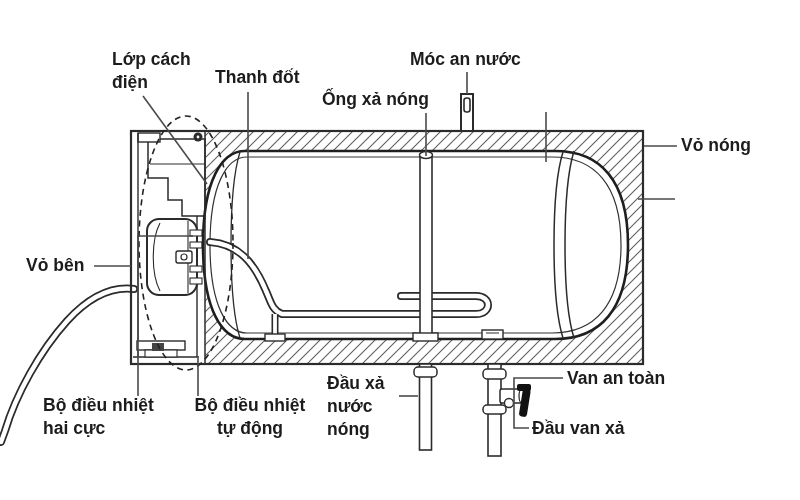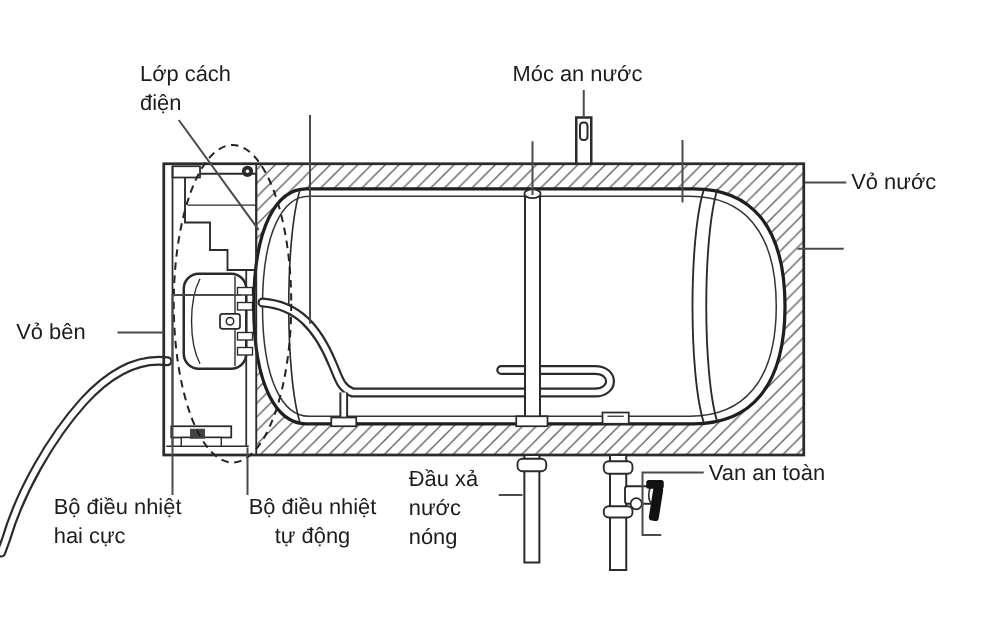--- a/index.html
+++ b/index.html
@@ -1,19 +1,19 @@
 <!DOCTYPE html>
 <html><head>
 <meta charset="utf-8">
 <style>
   html,body{margin:0;padding:0;background:#fff;}
   #stage{position:relative;width:800px;height:500px;background:#fff;overflow:hidden;
          font-family:"Liberation Sans","DejaVu Sans",sans-serif;}
   #diagram-svg{position:absolute;left:0;top:0;}
-  .lbl{position:absolute;font-weight:400;font-size:17.5px;line-height:23px;
+  .lbl{position:absolute;font-weight:700;font-size:17.5px;line-height:23px;
        color:#1c1c1c;white-space:pre-line;letter-spacing:0;}
   .ctr{text-align:center;}
 </style>
 </head>
 <body>
 
 <div id="stage">
 
 <svg id="diagram-svg" width="800" height="500" viewBox="0 0 800 500">
   <defs>
@@ -138,25 +138,28 @@
     <line x1="94" y1="266" x2="131" y2="266"></line>
     <path d="M138,396 V236 H193"></path>
     <path d="M198,396 V358"></path>
     <line x1="399" y1="396" x2="418" y2="396"></line>
     <path d="M563,378 H514 V428 H529"></path>
   </g>
 </svg>
 
 <div class="lbl" style="left:112px;top:48px">Lớp cách
 điện</div>
+<div class="lbl" style="left:215px;top:66px">Thanh đốt</div>
+<div class="lbl" style="left:322px;top:88px">Ống xả nóng</div>
 <div class="lbl" style="left:410px;top:48px">Móc an nước</div>
-<div class="lbl" style="left:681px;top:134px">Vỏ nước</div>
-<div class="lbl" style="left:13px;top:254px">Vỏ bên</div>
+<div class="lbl" style="left:681px;top:134px">Vỏ nóng</div>
+<div class="lbl" style="left:26px;top:254px">Vỏ bên</div>
 <div class="lbl" style="left:43px;top:394px">Bộ điều nhiệt
 hai cực</div>
 <div class="lbl ctr" style="left:180px;top:394px;width:140px">Bộ điều nhiệt
 tự động</div>
 <div class="lbl" style="left:327px;top:372px">Đầu xả
 nước
 nóng</div>
 <div class="lbl" style="left:567px;top:367px">Van an toàn</div>
+<div class="lbl" style="left:532px;top:417px">Đầu van xả</div>
 
 </div>
 
 </body></html>

